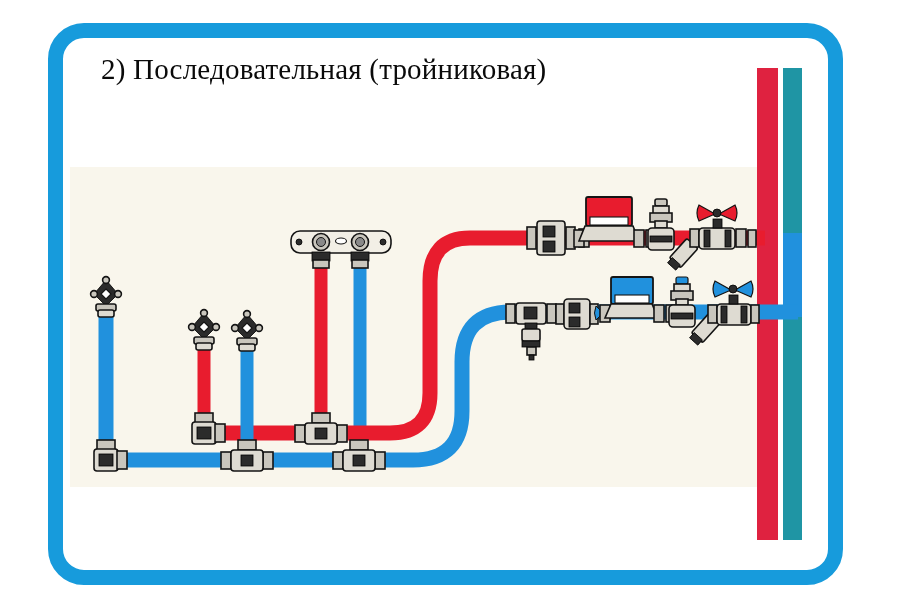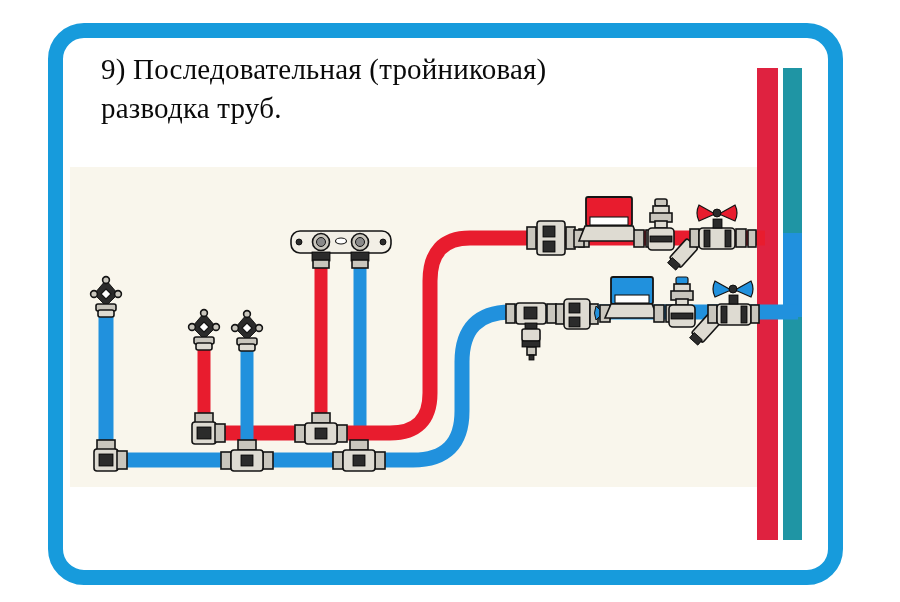--- a/index.html
+++ b/index.html
@@ -17,22 +17,21 @@
   .pipe{fill:none;}
 </style>
 </head>
 <body>
 
 <div class="stage" style="background: rgb(255, 255, 255);">
 
   <div class="frame" style="border-color: rgb(23, 155, 220);"></div>
 
   <div class="title" style="color: rgb(10, 10, 10);">
-    <div>9) Последовательная (тройниковая)</div>
-    <div>разводка труб.</div>
+    <div>2) Последовательная (тройниковая)</div>
   </div>
 
   <svg class="diagram" width="900" height="602" viewBox="0 0 900 602">
 
     <rect x="70" y="167" width="687" height="320" fill="#f9f6ec"></rect>
 
     <rect x="757" y="68" width="21" height="472" fill="#df2240"></rect>
     <rect x="783" y="68" width="19" height="472" fill="#1f95a4"></rect>
     <rect x="783" y="233" width="19" height="84" fill="#2191dd"></rect>
 

